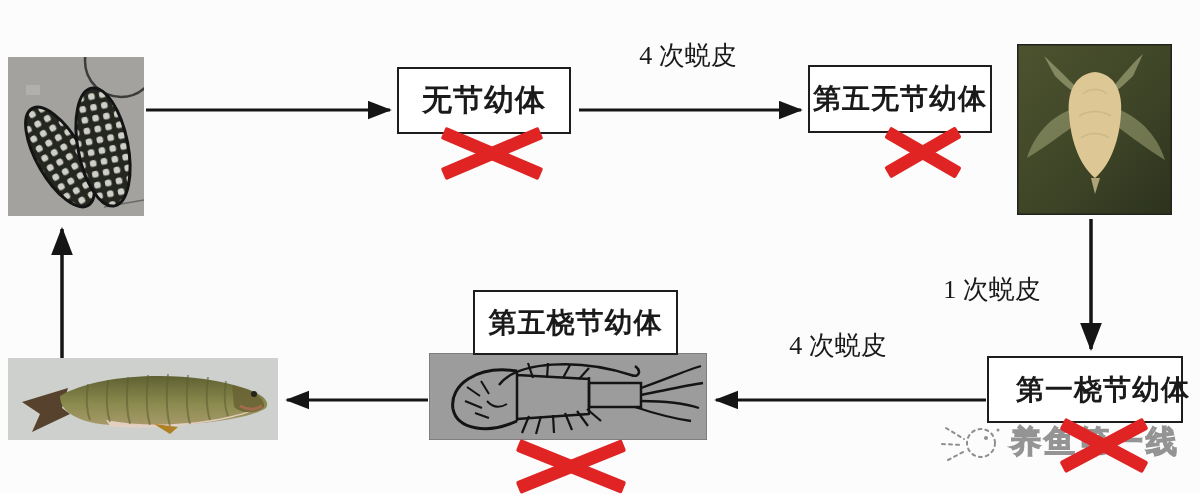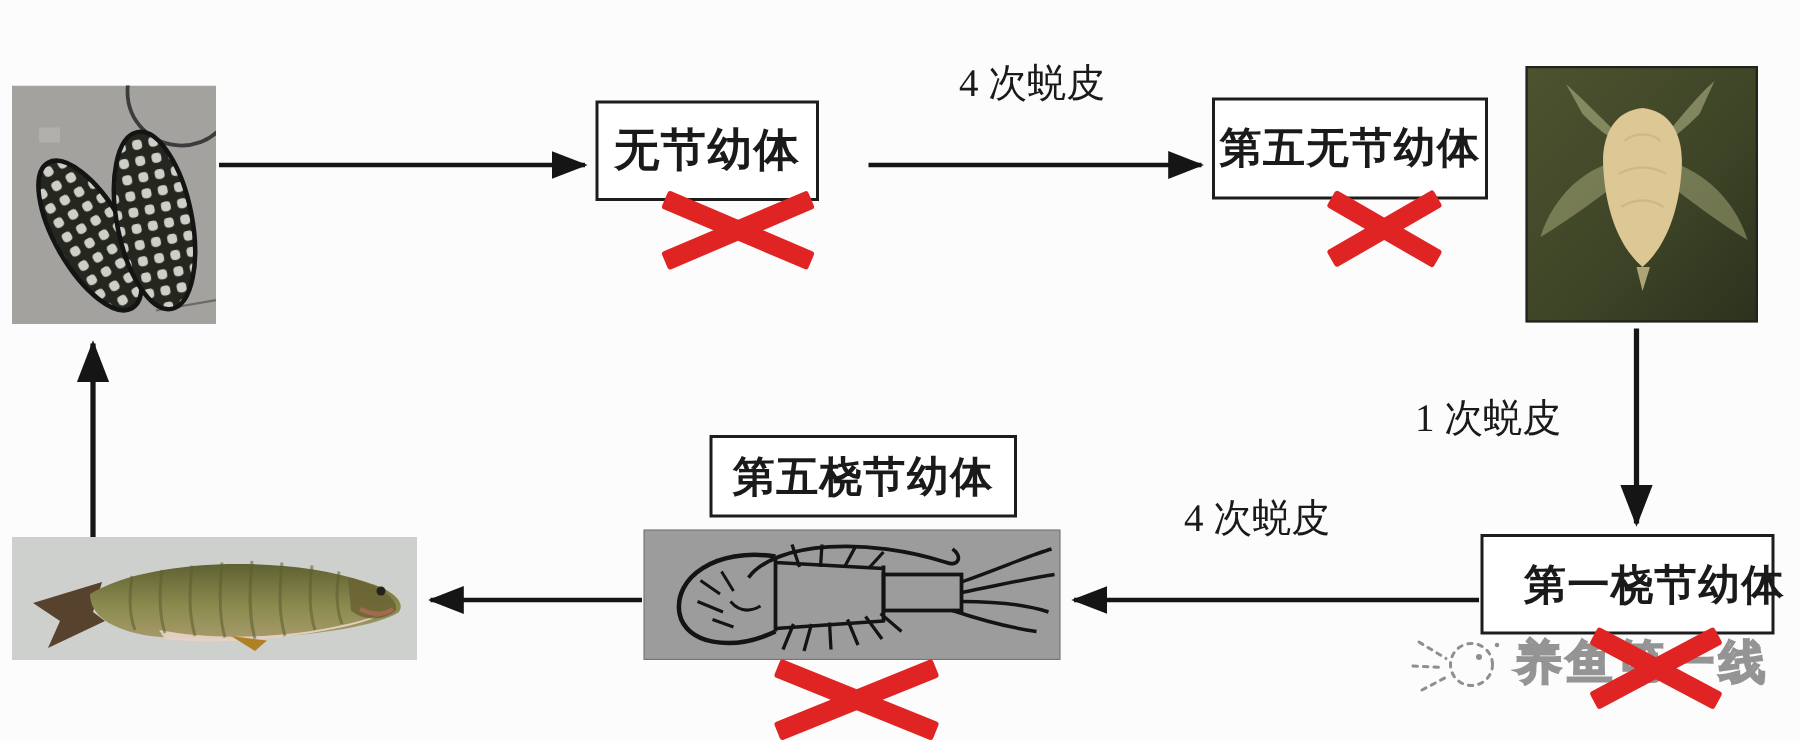--- a/index.html
+++ b/index.html
@@ -132,27 +132,27 @@
           <path d="M140,17 C138,38 138,54 142,67"></path>
         <path d="M160,16 C158,38 158,54 162,68"></path>
           <path d="M180,17 C178,38 178,52 182,66"></path>
         <path d="M200,19 C198,36 198,50 202,62"></path>
           <path d="M218,23 C216,36 216,48 220,58"></path>
       </g>
       <path d="M146,66 l16,10 l8,-7 Z" fill="#b08024"></path>
     </svg>
   </div>
 
-  <div class="node-box" style="left:397px;top:67px;width:149px;height:67px;font-size:30px;">无节幼体</div>
+  <div class="node-box" style="left:397px;top:67px;width:174px;height:67px;font-size:30px;">无节幼体</div>
   <div class="node-box" style="left:808px;top:65px;width:184px;height:68px;font-size:28px;">第五无节幼体</div>
   <div class="node-box" style="left:987px;top:356px;width:196px;height:67px;font-size:28px;padding-left:36px;">第一桡节幼体</div>
-  <div class="node-box" style="left:473px;top:290px;width:205px;height:55px;font-size:28px;">第五桡节幼体</div>
+  <div class="node-box" style="left:473px;top:290px;width:205px;height:65px;font-size:28px;">第五桡节幼体</div>
 
   <div class="edge-label" style="left:618px;top:38px;width:140px;">4 次蜕皮</div>
-  <div class="edge-label" style="left:933px;top:261px;width:118px;">1 次蜕皮</div>
+  <div class="edge-label" style="left:933px;top:272px;width:118px;">1 次蜕皮</div>
   <div class="edge-label" style="left:775px;top:328px;width:126px;">4 次蜕皮</div>
 
   <div class="xmark" style="left:440px;top:127px;width:104px;height:53px;--ang:23deg;">
     <span class="bar b1"></span>
       <span class="bar b2"></span>
   </div>
   <div class="xmark" style="left:883px;top:125px;width:80px;height:55px;--ang:30deg;">
     <span class="bar b1"></span>
       <span class="bar b2"></span>
   </div>

